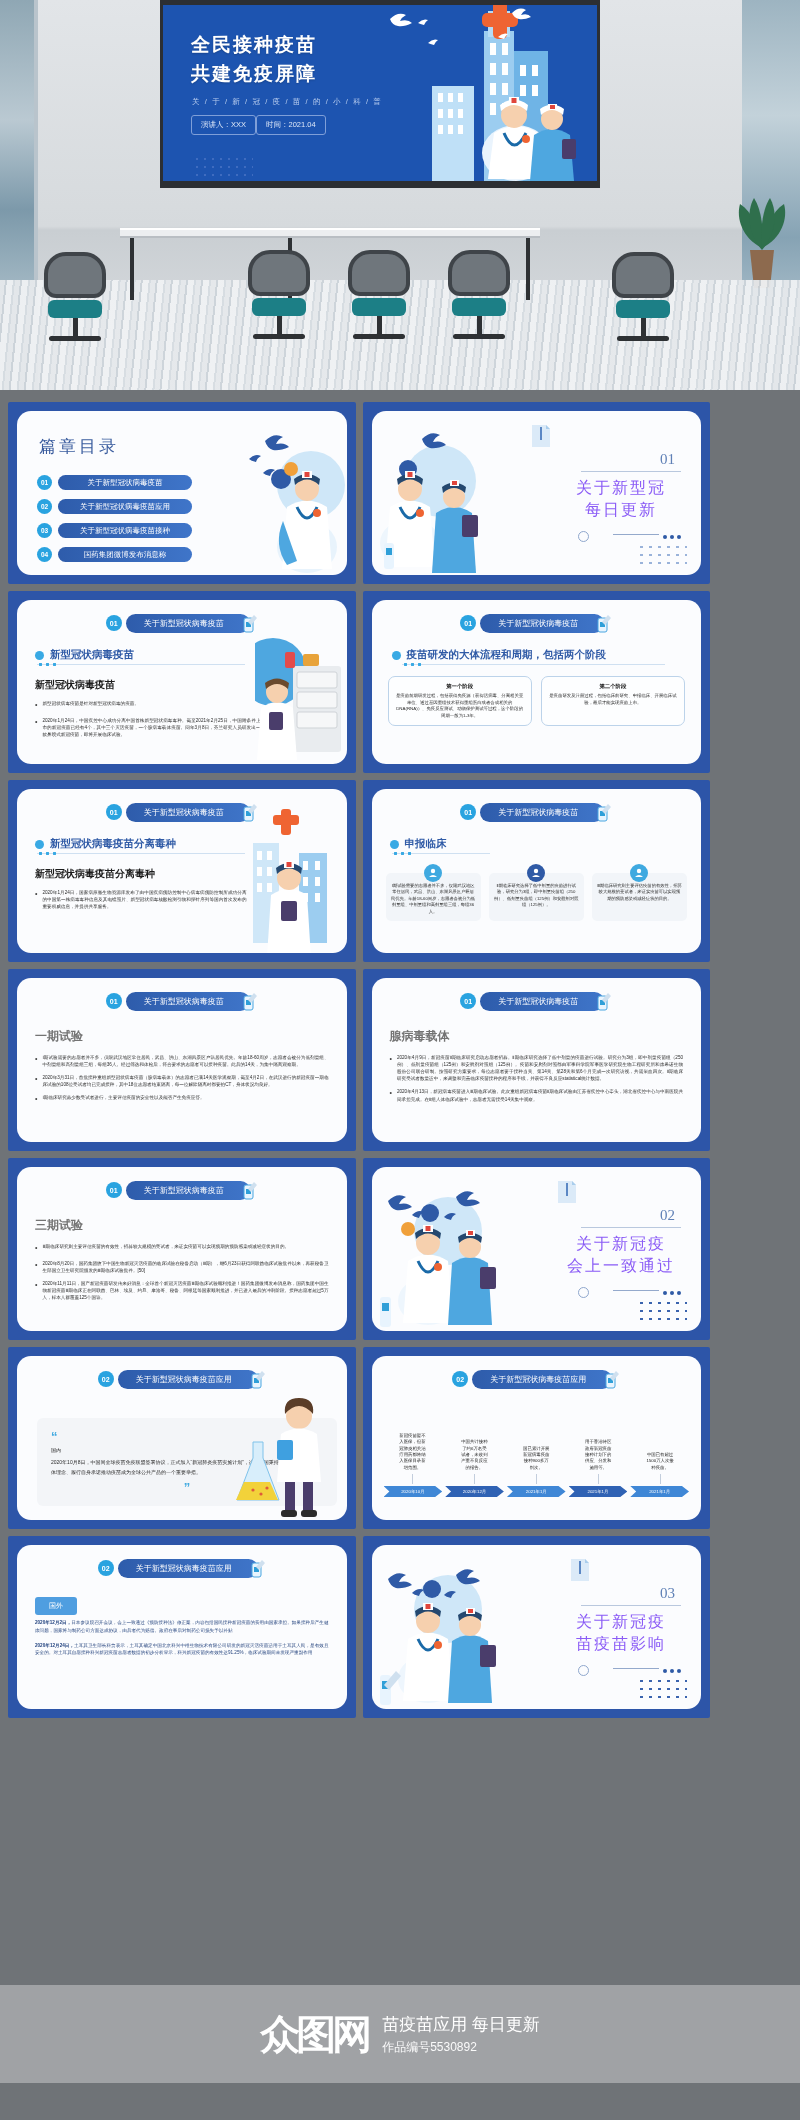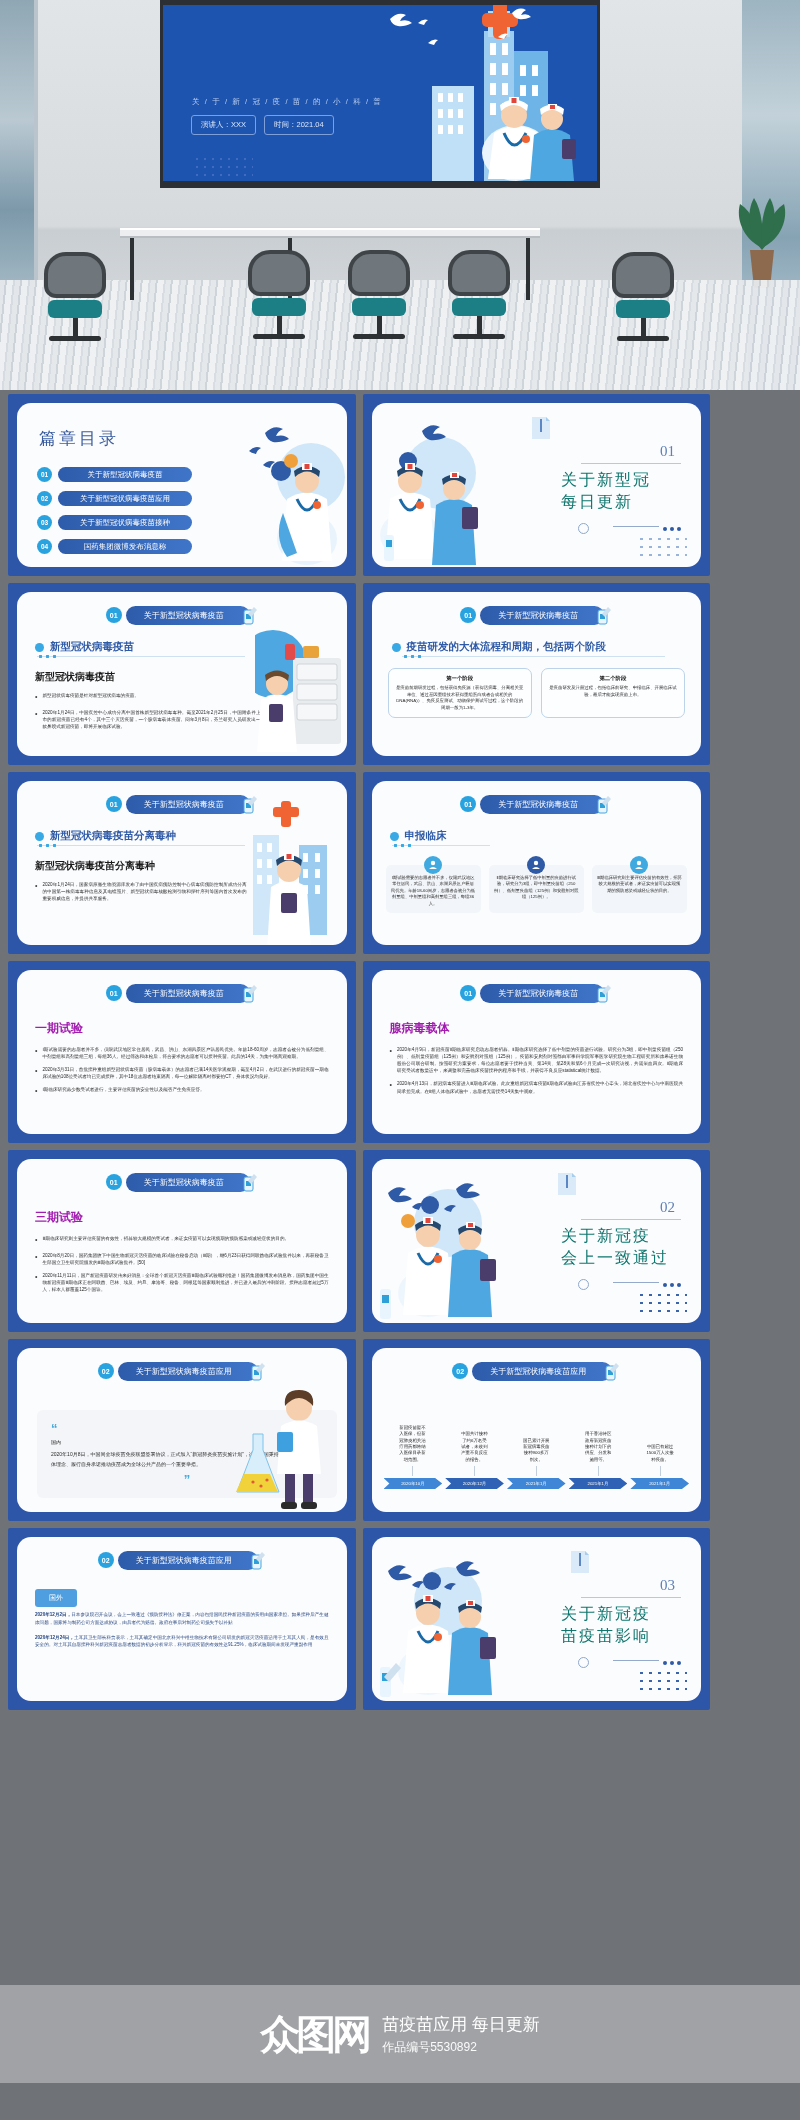--- a/index.html
+++ b/index.html
@@ -38,27 +38,27 @@
   .chair .base{margin:0 auto;width:52px;height:5px;border-radius:3px;background:#2e3134;}
   .screen{
     position:absolute;left:160px;top:-2px;width:440px;height:190px;
     background:#1d54b0;border:3px solid #2c2f33;border-top-width:7px;border-bottom-width:7px;
     overflow:hidden;
   }
   .screen-bar-top{position:absolute;left:-3px;right:-3px;top:-7px;height:7px;background:#2b2e31;}
   .screen-knob{position:absolute;left:50%;bottom:-14px;width:14px;height:14px;margin-left:-7px;border:2px solid #3a3d40;border-radius:50%;}
   .scr-title{position:absolute;left:28px;top:26px;color:#fff;font-size:19px;font-weight:bold;letter-spacing:2px;line-height:1.5;text-shadow:0 1px 2px rgba(0,0,0,.2);}
   .scr-sub{position:absolute;left:29px;top:92px;color:#b9cdef;font-size:7.5px;letter-spacing:1.6px;}
-  .scr-pills{position:absolute;left:28px;top:110px;display:flex;gap:8px;}
+  .scr-pills{position:absolute;left:28px;top:110px;display:flex;}
   .scr-pill{border:1px solid #7f9fd8;border-radius:3px;color:#dde7f8;font-size:7.5px;padding:4px 9px;}
   .scr-dots{position:absolute;left:30px;top:150px;width:60px;height:24px;
     background-image:radial-gradient(#3f6cc0 1px,transparent 1px);background-size:8px 8px;}
   .scr-art{position:absolute;right:0;bottom:0;width:225px;height:190px;}
   
-  .deck{width:718px;background:#6f7377;padding:4px 0 8px;}
+  .deck{width:718px;background:#6f7377;padding:12px 0 8px;}
   .row{display:flex;gap:7px;padding:0 8px 7px;}
   .slide{
     position:relative;flex:1 1 0;height:182px;background:#2d55a8;
     padding:9px;border-radius:2px;overflow:hidden;
   }
   .card{position:relative;width:100%;height:100%;background:#fbfcfe;border-radius:14px;overflow:hidden;}
   
   .ribbon{position:absolute;top:13px;left:50%;transform:translateX(-50%);display:flex;align-items:center;gap:4px;}
   .ribbon .num{width:16px;height:16px;border-radius:50%;background:#29a3e0;color:#fff;font-size:7px;display:flex;align-items:center;justify-content:center;font-weight:bold;}
   .ribbon .tag{background:linear-gradient(90deg,#2e5cab,#3f75c9);color:#fff;font-size:8px;padding:4px 26px 4px 18px;border-radius:10px;white-space:nowrap;}
@@ -68,26 +68,26 @@
   .sec-h .bullet{width:9px;height:9px;border-radius:50%;background:#38a9e4;}
   .sec-h .txt{color:#2f5aa6;font-size:10.5px;font-weight:bold;}
   .sec-rule{position:absolute;left:20px;top:64px;width:63%;height:1px;background:#cfe0f1;}
   .sec-rule:before{content:"";position:absolute;left:0;top:-3px;width:20px;height:5px;
      background-image:radial-gradient(#38a9e4 1.4px,transparent 1.6px);background-size:7px 7px;}
   .body-h{position:absolute;left:18px;top:78px;font-size:10px;font-weight:bold;color:#1b1b1b;}
   .bullets{position:absolute;left:18px;right:18px;top:100px;}
   .bullets li{list-style:none;display:flex;gap:5px;margin-bottom:6px;}
   .bullets li:before{content:"•";color:#444;font-size:7px;line-height:1.55;}
   .bullets span{font-size:4.6px;line-height:1.55;color:#2b2b2b;text-align:justify;}
-  .big-h{position:absolute;left:18px;top:50px;font-size:12px;font-weight:bold;color:#a21caf;}
+  .big-h{position:absolute;left:18px;top:50px;font-size:12px;font-weight:bold;color:#737373;}
   
   .sect-card{background:#fbfcfe;}
   .sect-no{position:absolute;right:26px;top:40px;color:#5f80b6;font-size:15px;font-family:"Liberation Serif",serif;}
   .sect-line{position:absolute;right:20px;top:60px;width:100px;height:1px;background:#b9c8de;}
-  .sect-title{position:absolute;right:20px;top:66px;width:120px;text-align:left;color:#0f766e;
+  .sect-title{position:absolute;right:20px;top:66px;width:120px;text-align:center;color:#8b5cf6;
     font-size:16px;line-height:1.35;letter-spacing:2px;font-family:"Liberation Serif",serif;}
   .sect-circ{position:absolute;right:112px;bottom:33px;width:11px;height:11px;border:1.3px solid #8fa7cd;border-radius:50%;}
   .sect-dash{position:absolute;right:42px;bottom:40px;width:46px;height:1px;background:#94a9cc;}
   .sect-3dots{position:absolute;right:20px;bottom:36px;display:flex;gap:3px;}
   .sect-3dots i{width:4px;height:4px;border-radius:50%;background:#2f5aa6;}
   .dotgrid{position:absolute;right:14px;bottom:8px;width:50px;height:24px;
     background-image:radial-gradient(#3a63ae 1.2px,transparent 1.4px);background-size:9px 8px;}
   .dotgrid.lite{background-image:radial-gradient(#9ab3da 1.2px,transparent 1.4px);}
   .book-icon{position:absolute;left:48%;top:12px;width:22px;height:26px;}
   
@@ -258,20 +258,24 @@
       <g transform="translate(160,104)">
         <path d="M2 40 q18-12 36 0 l4 46 h-44Z" fill="#4ea7e0"></path>
         <circle cx="20" cy="24" r="11" fill="#f6d0ae"></circle>
         <path d="M9 20 q11-10 22 0 l1-6 q-12-9-24 0Z" fill="#ffffff"></path>
         <rect x="16" y="9" width="9" height="6" fill="#ffffff"></rect>
         <rect x="18" y="10" width="5" height="4" fill="#e0463c"></rect>
         <rect x="30" y="44" width="14" height="20" rx="2" fill="#4a3d6b"></rect>
       </g>
     </svg>
 
+    <div class="scr-title">
+      <div>全民接种疫苗</div>
+      <div>共建免疫屏障</div>
+    </div>
     <div class="scr-sub">关 / 于 / 新 / 冠 / 疫 / 苗 / 的 / 小 / 科 / 普</div>
     <div class="scr-pills">
       <div class="scr-pill">演讲人：XXX</div>
       <div class="scr-pill">时间：2021.04</div>
     </div>
     <div class="scr-dots"></div>
     <div class="screen-knob"></div>
   </div>
 </div>
 

